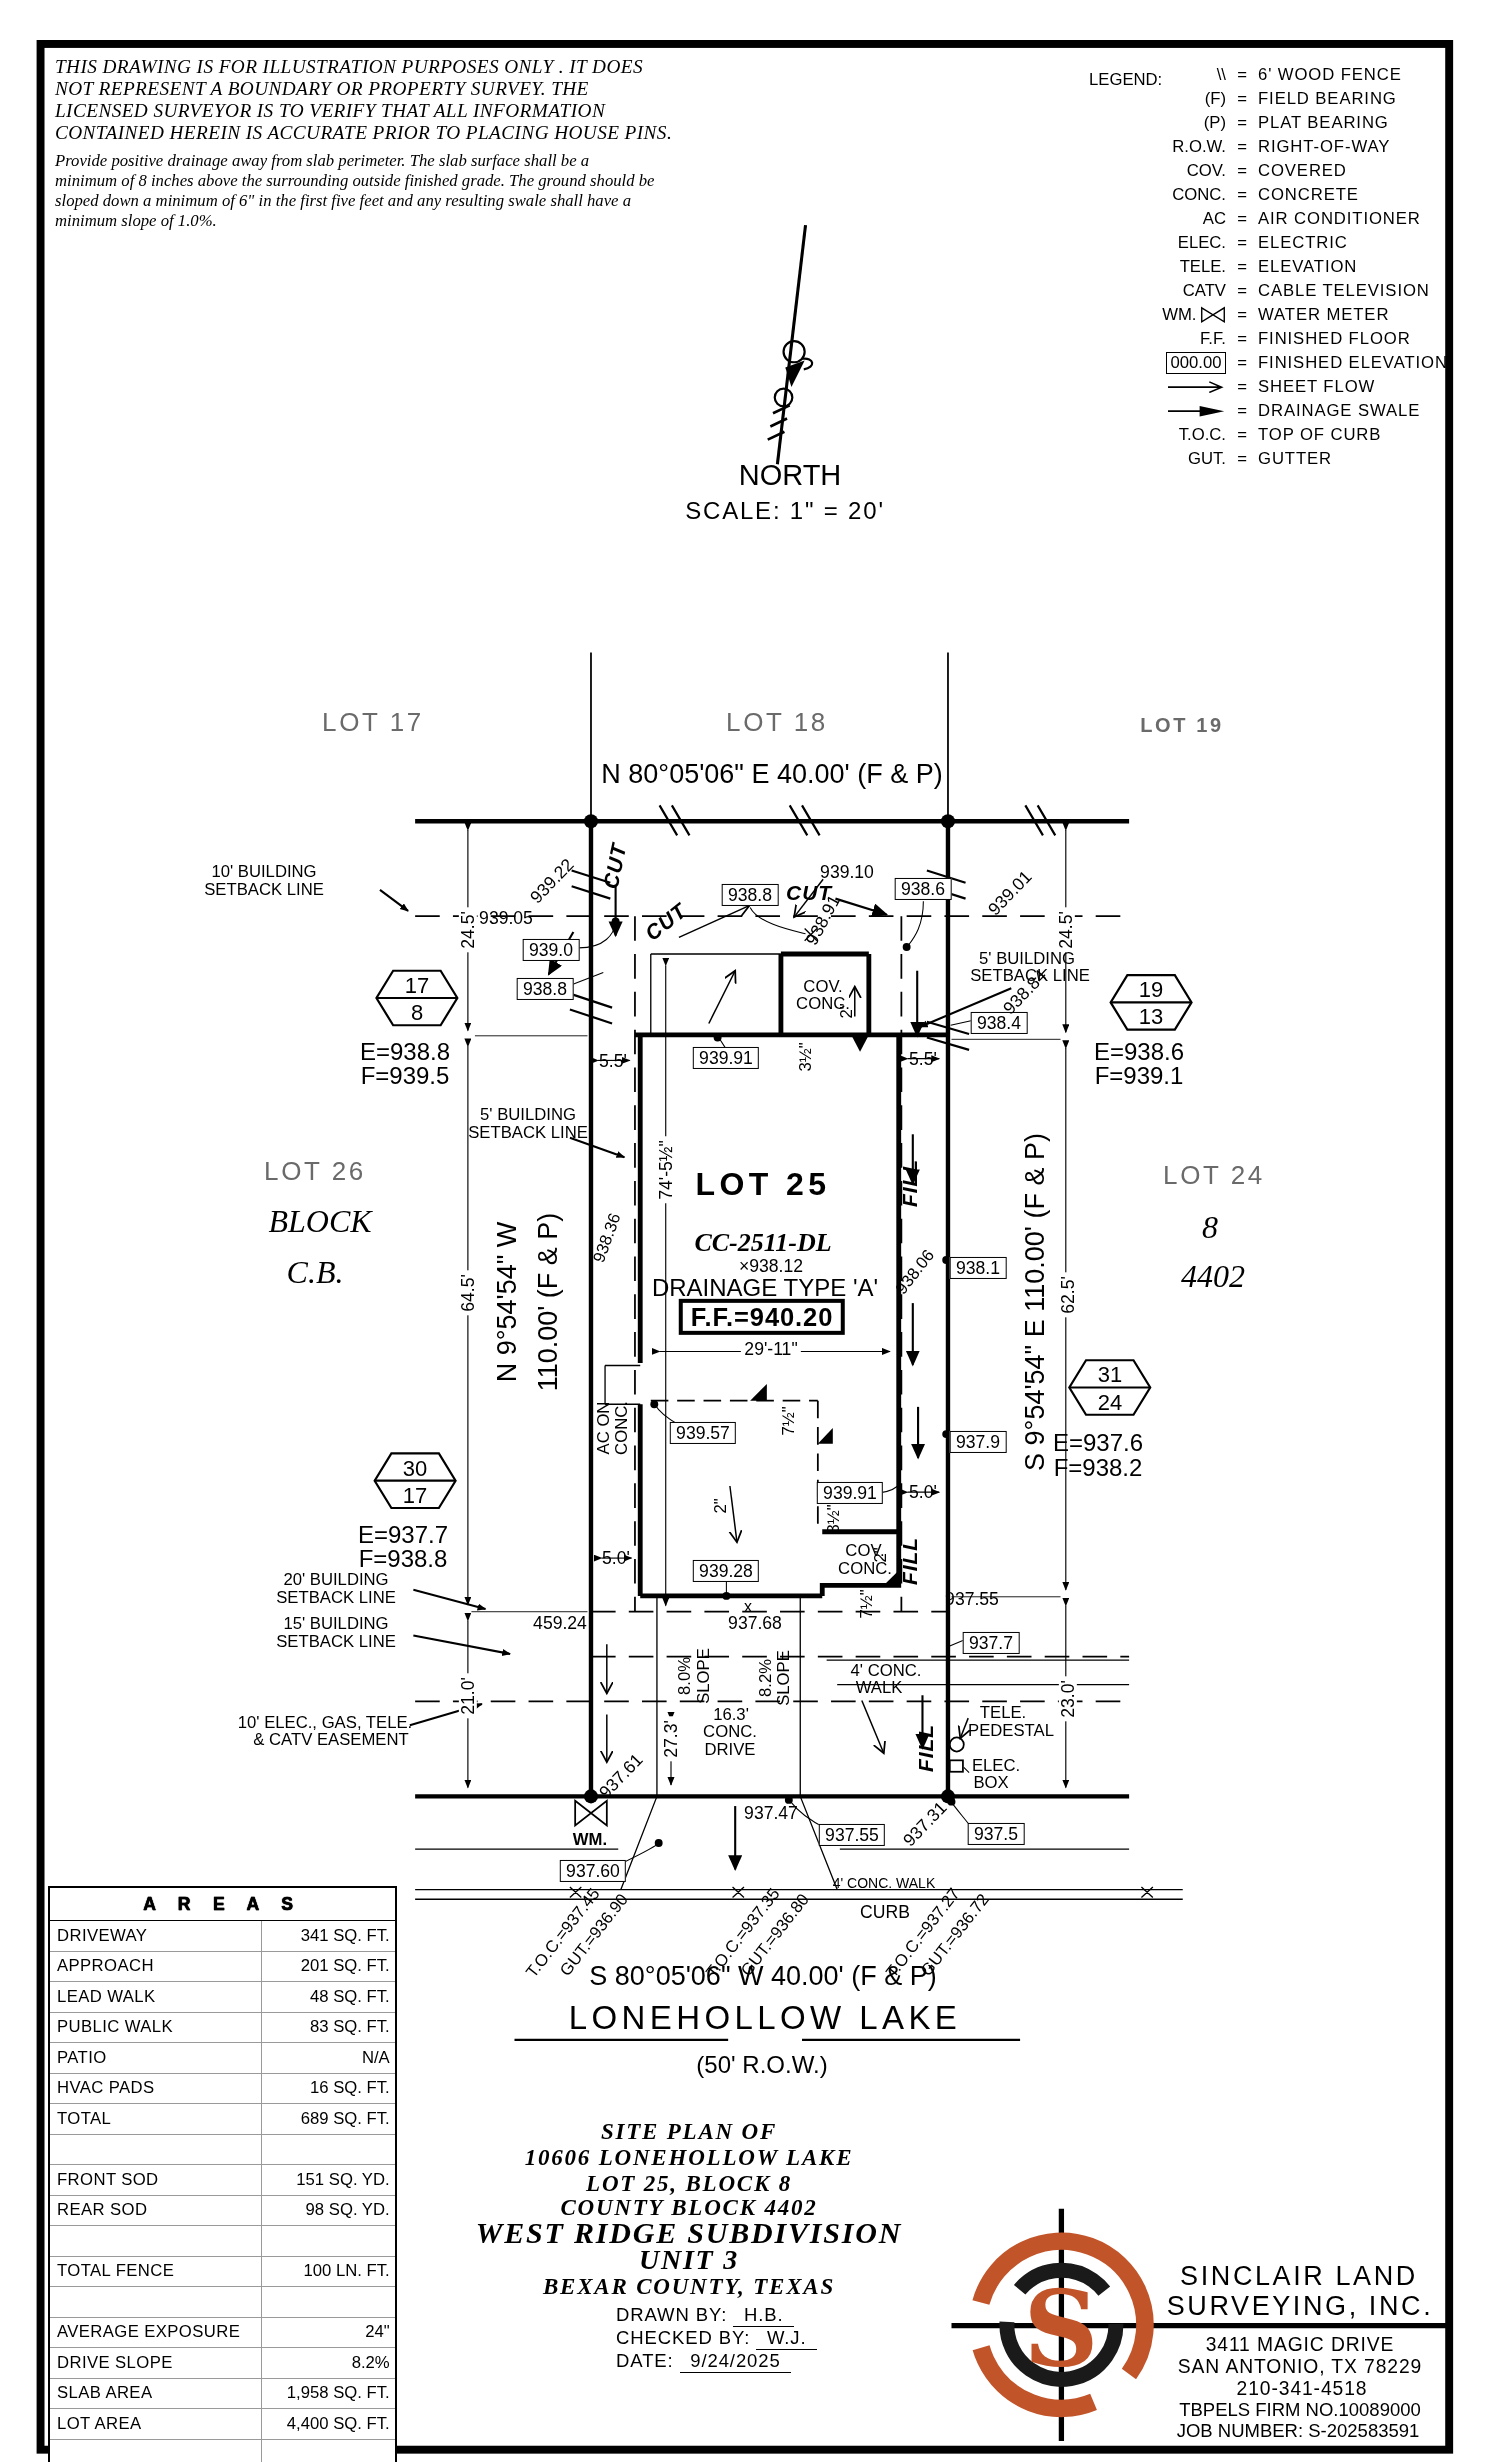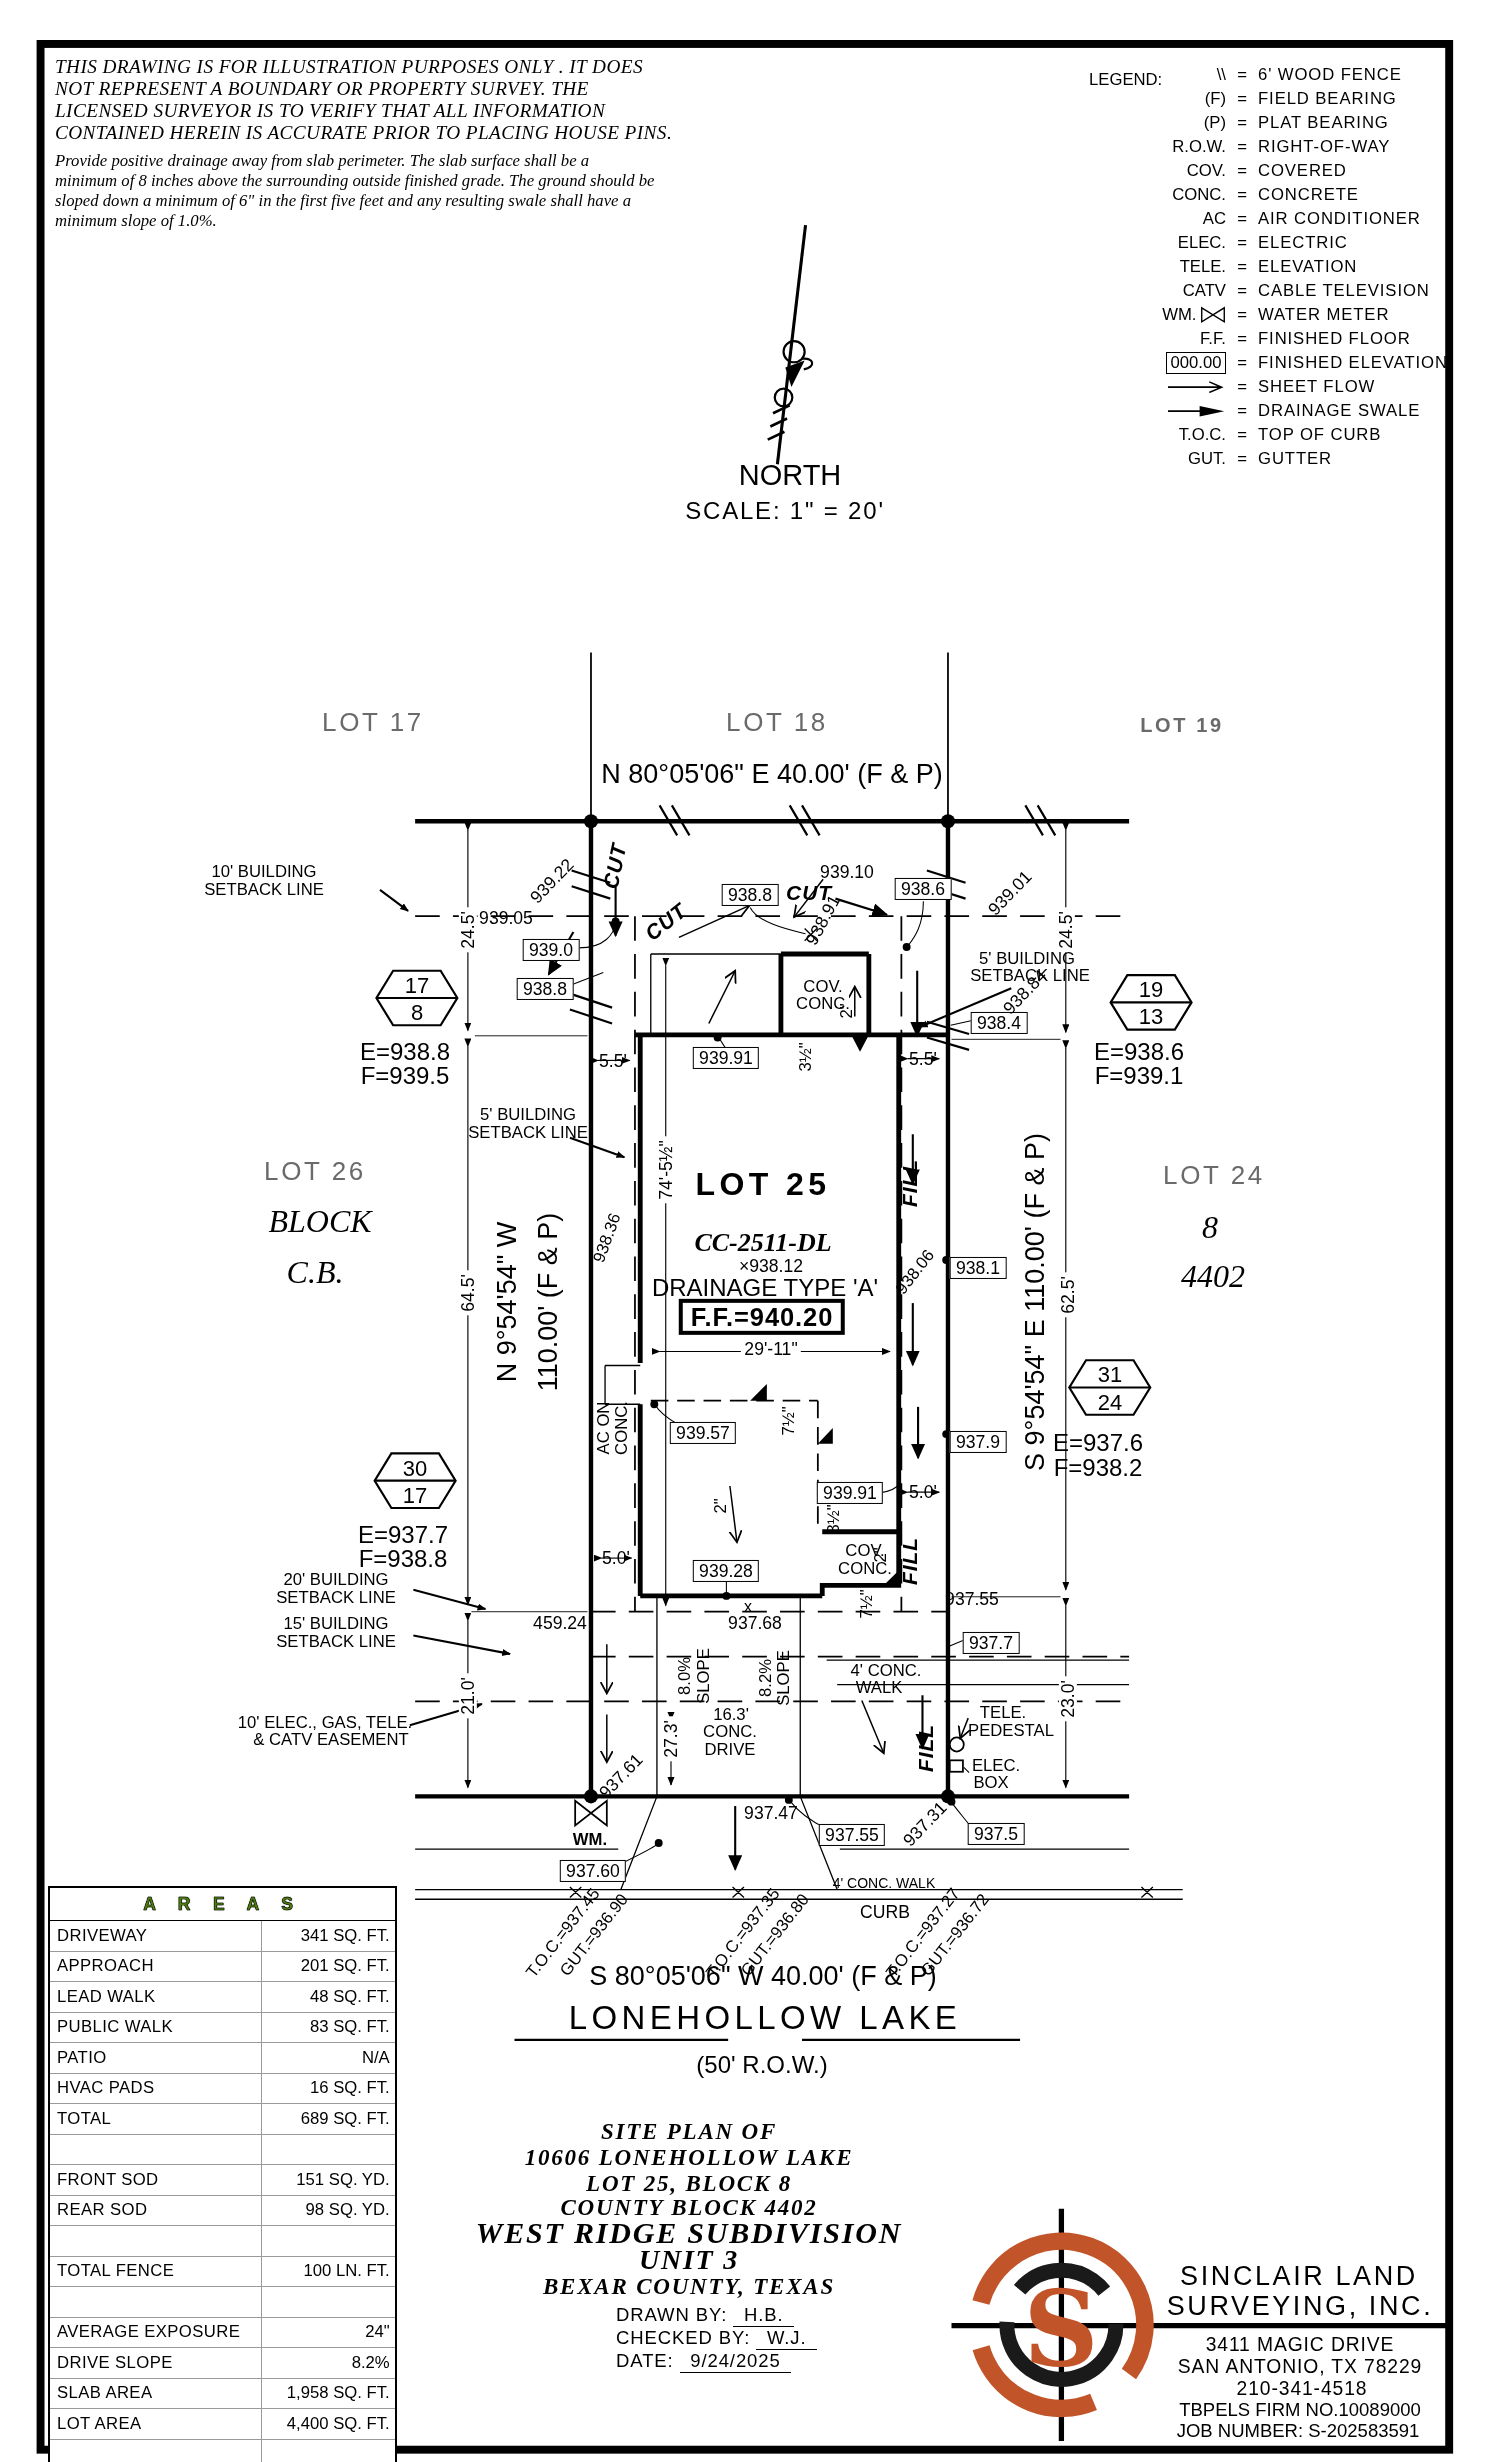--- a/index.html
+++ b/index.html
@@ -29,21 +29,21 @@
   .leq{width:32px;text-align:center;flex:none;}
   .llab{flex:1;text-align:left;letter-spacing:0.9px;}
   .lbox{border:1.3px solid #000;padding:0 3.5px;}
   
   #north-label{position:absolute;left:790px;top:475px;transform:translate(-50%,-50%);font-size:29px;letter-spac
 ing:4.4px;}
   #scale-label{position:absolute;left:785px;top:511px;transform:translate(-50%,-50%);font-size:24px;letter-spacing:1.8px;}
   
   #areas-table{position:absolute;left:48px;top:1886px;width:345px;border:2.2px solid #000;background:#fff;}
   #areas-title{height:32px;display:flex;align-items:center;justify-content:center;font-size:17.6px;
-    letter-spacing:8.8px;border-bottom:1.8px solid #000;font-weight:bold;-webkit-text-stroke:0.4px #000;color:#4d7c0f;text-shadow:0 0 0.9px #000, 0 0 0.9px #000;}
+    letter-spacing:8.8px;border-bottom:1.8px solid #000;font-weight:bold;-webkit-text-stroke:0.4px #000;color:#000000;text-shadow:0 0 0.9px #000, 0 0 0.9px #000;}
   .arow{display:flex;height:29.5px;align-items:center;font-size:16.7px;border-top:1.3px solid #9a9a9a;}
   .arow:first-of-type{border-top:none;}
   .alab{flex:1;padding-left:7px;letter-spacing:0.4px;}
   .aval{width:128px;text-align:right;padding-right:5.3px;border-left:1.3px solid #9a9a9a;height:100%;display:flex;align-items:center;justify-content:flex-end;}
   
   .tline{position:absolute;left:689px;transform:translate(-50%,-50%);white-space:nowrap;
     font-family:"Liberation Serif",serif;font-style:italic;font-weight:bold;letter-spacing:1.8px;}
   .kv{position:absolute;font-size:18.5px;letter-spacing:0.9px;white-space:nowrap;}
   .kv .u{border-bottom:1.8px solid #000;padding:0 10.6px 0.9px 10.6px;}
   

